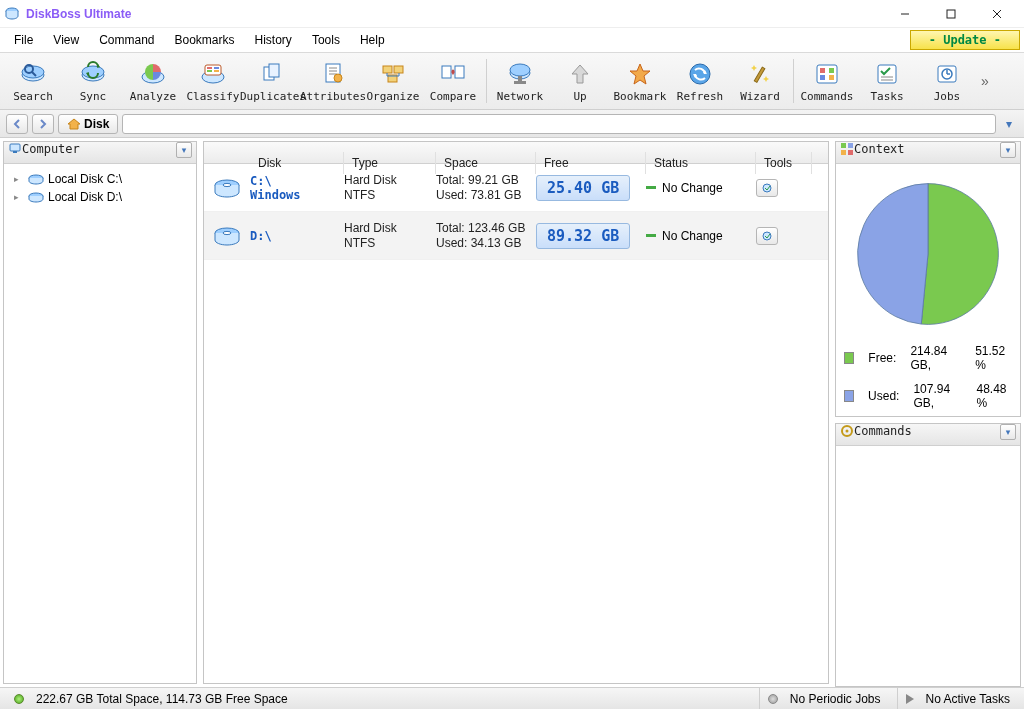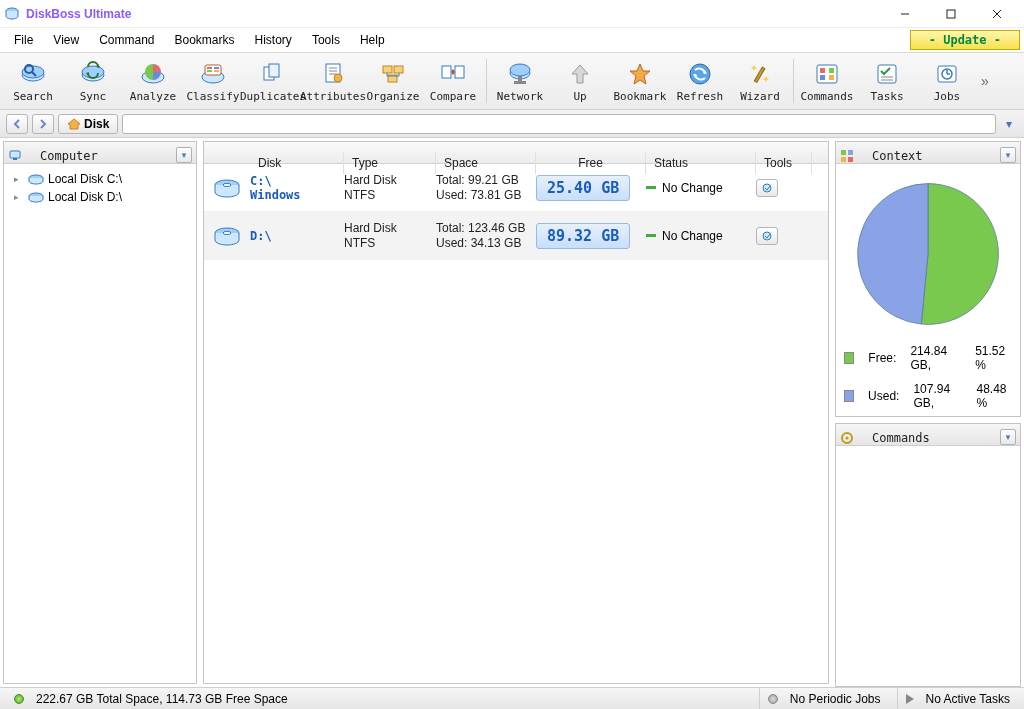--- a/index.html
+++ b/index.html
@@ -28,37 +28,37 @@
 
 .navbar { height: 28px; background: linear-gradient(#f4f4f4,#e6e6e6); border-bottom: 1px solid #cfcfcf; display: flex; align-items: center; padding: 2px 6px; gap: 4px; }
 .nav-btn { width: 22px; height: 20px; background: linear-gradient(#fff,#e8e8e8); border: 1px solid #b5b5b5; border-radius: 3px; display: flex; align-items: center; justify-content: center; }
 .home-btn { height: 20px; background: linear-gradient(#fff,#e8e8e8); border: 1px solid #b5b5b5; border-radius: 3px; display: flex; align-items: center; gap: 3px; padding: 0 8px; font-family: monospace; font-weight: bold; }
 .path-input { flex: 1; height: 20px; background: #fff; border: 1px solid #b5b5b5; border-radius: 3px; }
 .path-dd { width: 18px; height: 20px; display: flex; align-items:center; justify-content:center; color:#4477bb;}
 
 
 .main { flex: 1; display: flex; min-height: 0; }
 .panel { border: 1px solid #c5c5c5; margin: 3px; background: #fff; display: flex; flex-direction: column; }
-.panel-hdr { height: 22px; background: linear-gradient(#f6f6f6,#e5e5e5); border-bottom: 1px solid #cfcfcf; display: flex; align-items: flex-end; padding: 0 4px; gap: 18px; }
+.panel-hdr { height: 22px; background: linear-gradient(#f6f6f6,#e5e5e5); border-bottom: 1px solid #cfcfcf; display: flex; align-items: flex-start; padding: 0 4px; gap: 0; }
 .panel-hdr .ttl { flex: 1; font-family: monospace; color: #222; }
 .panel-hdr .dd { width: 16px; height: 16px; background: linear-gradient(#fff,#e8e8e8); border: 1px solid #b0b0b0; border-radius: 2px; display:flex;align-items:center;justify-content:center;color:#4477bb;font-size:9px;}
 .panel-body { flex: 1; overflow: auto; }
 
 .left-panel { width: 194px; }
 .tree { padding: 6px 4px; }
 .tree-item { display: flex; align-items: center; gap: 4px; padding: 2px 0 2px 6px; }
 .tree-item .exp { width: 10px; color: #888; font-size: 9px; }
 
 .center { flex: 1; display: flex; flex-direction: column; }
 .table-hdr { height: 22px; background: linear-gradient(#fafafa,#ececec); border-bottom: 1px solid #d0d0d0; display: flex; align-items: center; }
 .th { padding: 0 8px; border-right: 1px solid #e0e0e0; color: #222; line-height: 22px; margin-top: 20px; }
 .col-disk { width: 140px; padding-left: 54px; }
 .col-type { width: 92px; }
 .col-space { width: 100px; }
-.col-free { width: 110px; text-align: center; }
+.col-free { width: 110px; }
 .col-status { width: 110px; }
 .col-tools { width: 56px; }
 
 .disk-row { display: flex; align-items: center; height: 48px; border-bottom: 1px solid #f0f0f0; }
 .disk-row.alt { background: #f3f3f3; }
 .disk-icon { width: 46px; display: flex; align-items: center; justify-content: center; }
 .disk-name { width: 94px; }
 .disk-name .n1 { color: #1a5bbf; font-weight: bold; font-family: monospace; }
 .disk-name .n2 { color: #1a5bbf; font-weight: bold; font-family: monospace; }
 .disk-type { width: 92px; }

